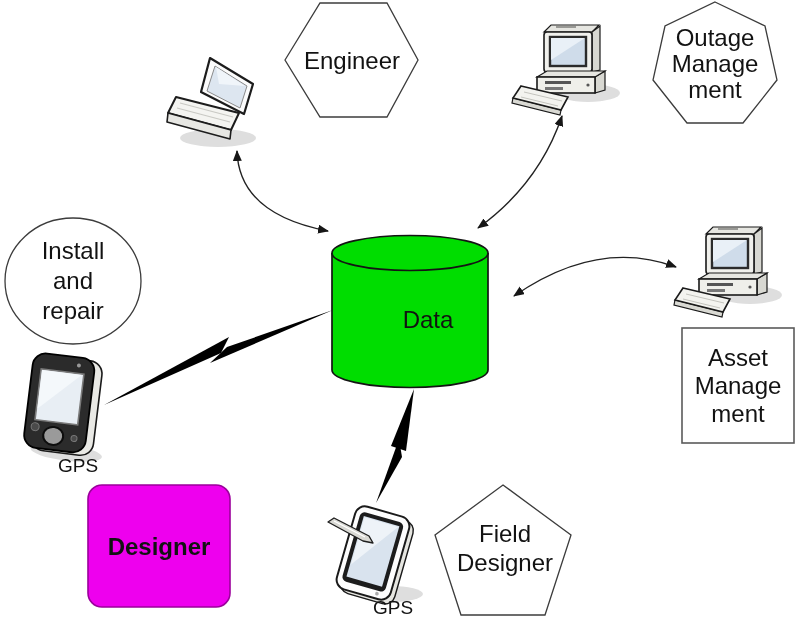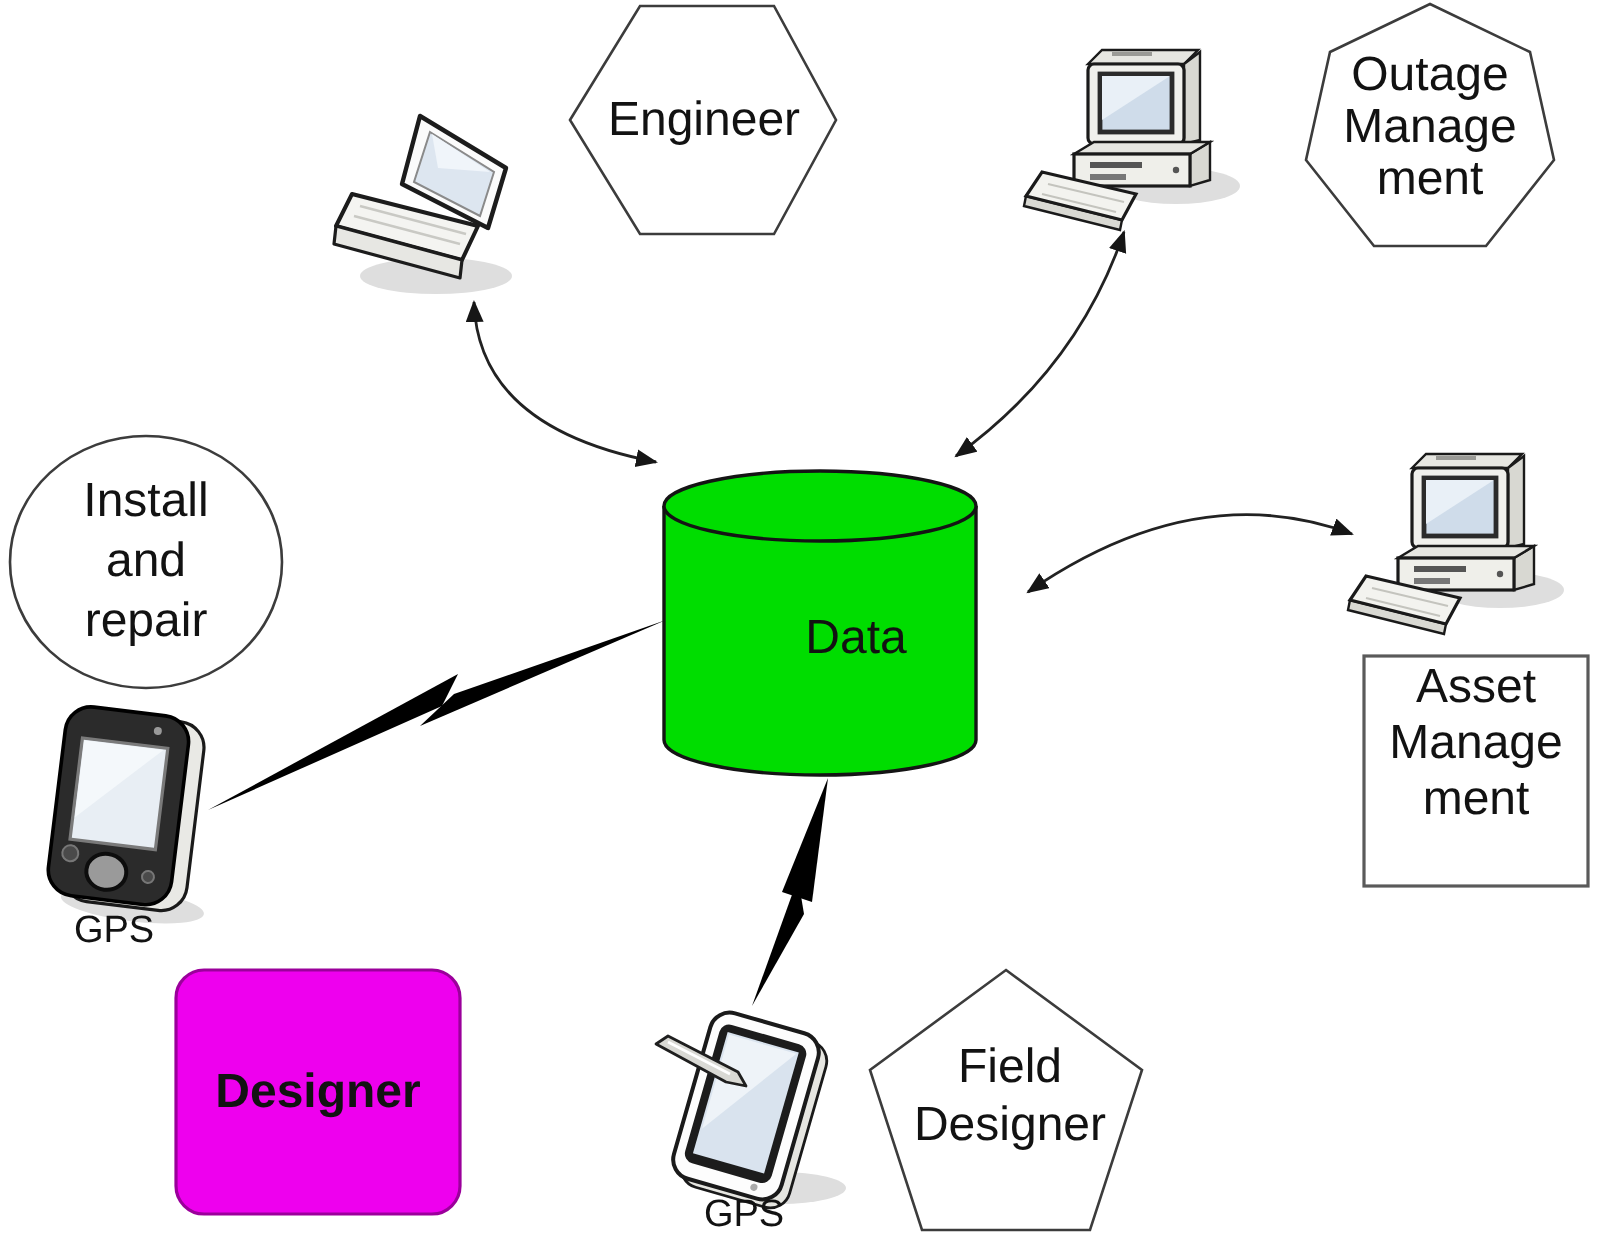--- a/index.html
+++ b/index.html
@@ -3,26 +3,26 @@
 <meta charset="utf-8">
 <style>
   html,body{margin:0;padding:0;background:#fff;}
   #stage{position:relative;width:800px;height:630px;background:#ffffff;overflow:hidden;
          font-family:"Liberation Sans", sans-serif;text-decoration:underline;}
   #diagram-svg{position:absolute;left:0;top:0;}
   .node-label{position:absolute;transform:translate(-50%,-50%);text-align:center;
               color:#121212;font-size:24px;line-height:27px;white-space:pre-line;}
   .label-engineer{left:352px;top:60px;}
   .label-outage{left:715px;top:64px;line-height:26px;}
-  .label-asset{left:738px;top:372px;line-height:28px;}
+  .label-asset{left:738px;top:386px;line-height:28px;}
   .label-install{left:73px;top:281px;line-height:30px;}
   .label-field{left:505px;top:548px;line-height:29px;}
   .label-customer{left:159px;top:546px;font-weight:bold;}
   .label-data{left:428px;top:319px;}
-  .gps-label{position:absolute;transform:translate(-50%,-50%);color:#121212;font-size:19px;}
+  .gps-label{position:absolute;transform:translate(-50%,-50%);color:#121212;font-size:19px;margin-left:21px;}
   .gps-label-left{left:57px;top:466px;}
   .gps-label-bottom{left:372px;top:608px;}
 </style>
 </head>
 <body>
 
 <div id="stage">
 
 <svg id="diagram-svg" width="800" height="630" viewBox="0 0 800 630">
   <defs>

